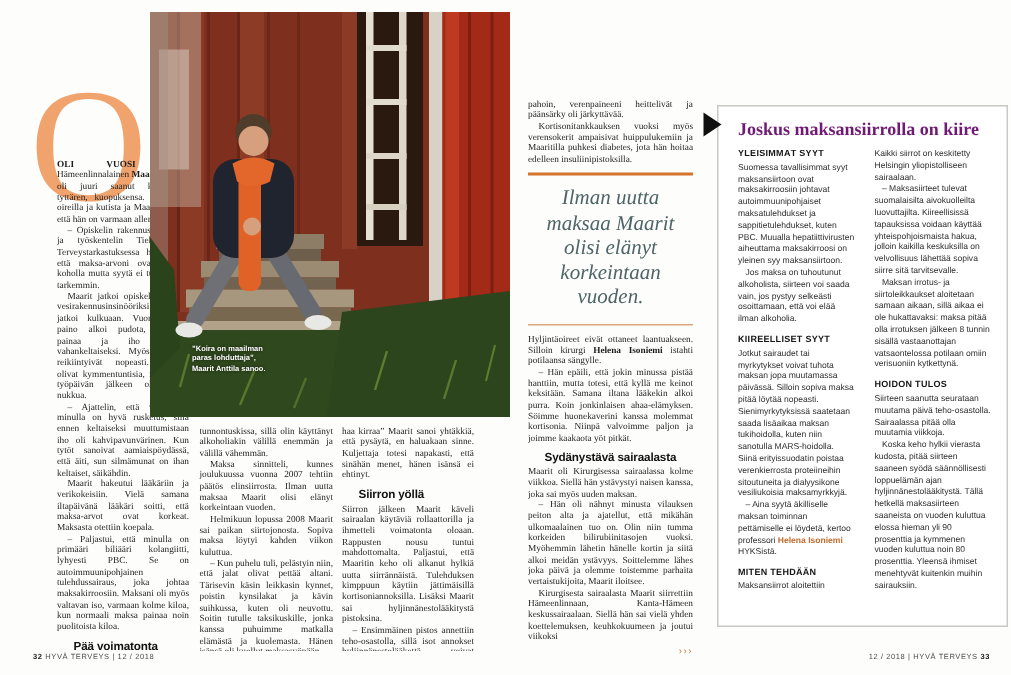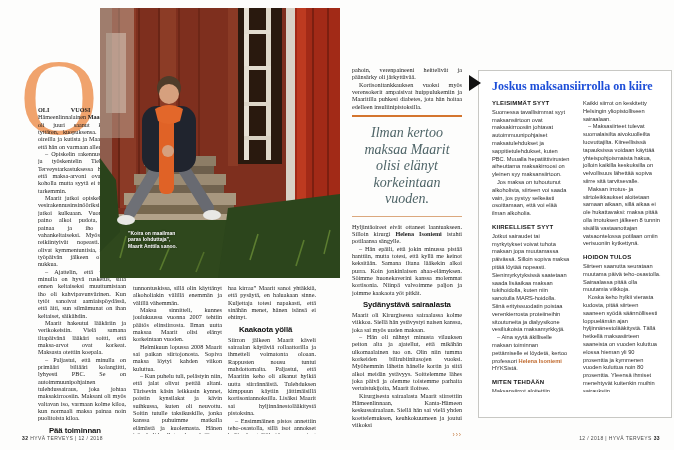--- a/index.html
+++ b/index.html
@@ -70,21 +70,21 @@
     box-sizing:border-box;border:1px solid #c8c8c4;background:#fff;
     padding:9px 10px 8px 13px;z-index:2;
   }
   .sidebar-arrow{
     position:absolute;left:-10px;top:4px;width:0;height:0;
     border-top:8px solid transparent;border-bottom:8px solid transparent;
     border-left:12px solid #101010;
   }
   .sidebar-title{
     margin:0 0 7px;font-family:"Liberation Serif", serif;
-    font-size:12px;line-height:13px;font-weight:bold;color:#1d4ed8;
+    font-size:12px;line-height:13px;font-weight:bold;color:#701a75;
   }
   .sidebar-cols{display:flex;gap:13px;height:292px;overflow:hidden;}
   .sidebar-col{
     flex:1;font-family:"Liberation Sans", sans-serif;
     font-size:5.7px;line-height:7.8px;color:#2d2d2d;text-align:left;
     overflow-wrap:break-word;
   }
   .sidebar-col p{margin:0;}
   .sidebar-col p + p{text-indent:5px;}
   .sidebar-col h4{
@@ -109,21 +109,21 @@
 <div class="spread">
 
   <div class="dropcap">O</div>
   <div id="col1" class="col">
       <p><span style="font-weight: bold;">OLI VUOSI 1994. </span><span>Hämeenlinnalainen </span><span style="font-weight: bold;">Maarit Anttila</span><span> oli juuri saanut kolmannen tyttären, kuopuksensa. Iho alkoi oireilla ja kutista ja Maarit ajatteli, että hän on varmaan allerginen.</span></p>
       <p><span>– Opiskelin rakennusmestariksi ja työskentelin Tielaitoksella. Terveystarkastuksessa huomattiin, että maksa-arvoni ovat hieman koholla mutta syytä ei tutkittu sen tarkemmin.</span></p>
       <p><span>Maarit jatkoi opiskelua tie- ja vesirakennusinsinööriksi ja elämä jatkoi kulkuaan. Vuonna 2002 paino alkoi pudota, väsymys painaa ja iho muuttui vahankeltaiseksi. Myös hampaat reikiintyivät nopeasti. Yöunet olivat kymmentuntisia, mutta silti työpäivän jälkeen oli pakko nukkua.</span></p>
       <p><span>– Ajattelin, että voi vitsi, minulla on hyvä rusketus, sillä ennen keltaiseksi muuttumistaan iho oli kahvipavunvärinen. Kun tytöt sanoivat aamiaispöydässä, että äiti, sun silmämunat on ihan keltaiset, säikähdin.</span></p>
       <p><span>Maarit hakeutui lääkäriin ja verikokeisiin. Vielä samana iltapäivänä lääkäri soitti, että maksa-arvot ovat korkeat. Maksasta otettiin koepala.</span></p>
       <p><span>– Paljastui, että minulla on primääri biliääri kolangiitti, lyhyesti PBC. Se on autoimmuunipohjainen tulehdussairaus, joka johtaa maksakirroosiin. Maksani oli myös valtavan iso, varmaan kolme kiloa, kun normaali maksa painaa noin puolitoista kiloa.</span></p>
-      <h3>Pää toiminnan</h3>
+      <h3>Pää voimatonta</h3>
     </div>
 
   <div class="photo">
     <svg width="240" height="270" viewBox="0 0 240 270">
 
       <rect x="0" y="0" width="240" height="270" fill="#7e2f1e"></rect>
       <rect x="18" y="0" width="2" height="200" fill="#5c1f10" opacity=".7"></rect>
       <rect x="38" y="0" width="2" height="200" fill="#5c1f10" opacity=".6"></rect>
       <rect x="58" y="0" width="2" height="180" fill="#5c1f10" opacity=".6"></rect>
       <rect x="78" y="0" width="2" height="160" fill="#5c1f10" opacity=".5"></rect>
@@ -189,33 +189,33 @@
   </div>
 
   <div id="col2" class="col">
       <p><span>tunnontuskissa, sillä olin käyttänyt alkoholiakin välillä enemmän ja välillä vähemmän.</span></p>
       <p><span>Maksa sinnitteli, kunnes joulukuussa vuonna 2007 tehtiin päätös elinsiirrosta. Ilman uutta maksaa Maarit olisi elänyt korkeintaan vuoden.</span></p>
       <p><span>Helmikuun lopussa 2008 Maarit sai paikan siirtojonosta. Sopiva maksa löytyi kahden viikon kuluttua.</span></p>
       <p><span>– Kun puhelu tuli, pelästyin niin, että jalat olivat pettää altani. Tärisevin käsin leikkasin kynnet, poistin kynsilakat ja kävin suihkussa, kuten oli neuvottu. Soitin tutulle taksikuskille, jonka kanssa puhuimme matkalla elämästä ja kuolemasta. Hänen isänsä oli kuollut maksasyöpään.</span></p>
     </div>
   <div id="col3" class="col">
       <p><span>haa kirraa” Maarit sanoi yhtäkkiä, että pysäytä, en haluakaan sinne. Kuljettaja totesi napakasti, että sinähän menet, hänen isänsä ei ehtinyt.</span></p>
-      <h3>Kaakaota yöllä</h3>
+      <h3>Siirron yöllä</h3>
       <p><span>Siirron jälkeen Maarit käveli sairaalan käytäviä rollaattorilla ja ihmetteli voimatonta oloaan. Rappusten nousu tuntui mahdottomalta. Paljastui, että Maaritin keho oli alkanut hylkiä uutta siirrännäistä. Tulehduksen kimppuun käytiin jättimäisillä kortisoniannoksilla. Lisäksi Maarit sai hyljinnänestolääkitystä pistoksina.</span></p>
       <p><span>– Ensimmäinen pistos annettiin teho-osastolla, sillä isot annokset hyljinnänestolääkettä voivat aiheuttaa mitä tahansa. Sainkin kaikki mahdolliset sivuvaikutukset. Voin</span></p>
     </div>
 
   <div id="col4" class="col">
     <div>
         <p><span>pahoin, verenpaineeni heittelivät ja päänsärky oli järkyttävää.</span></p>
         <p><span>Kortisonitankkauksen vuoksi myös verensokerit ampaisivat huippulukemiin ja Maaritilla puhkesi diabetes, jota hän hoitaa edelleen insuliinipistoksilla.</span></p>
       </div>
     <div class="quoteblock">
       <hr class="rule-top">
-      <div class="pullquote">Ilman kertoo maksaa Maarit olisi elänyt korkeintaan vuoden.</div>
+      <div class="pullquote">Ilman uutta maksaa Maarit olisi elänyt korkeintaan vuoden.</div>
       <hr class="rule-bottom">
     </div>
     <div>
         <p><span>Hyljintäoireet eivät ottaneet laantuakseen. Silloin kirurgi </span><span style="font-weight: bold;">Helena Isoniemi</span><span> istahti potilaansa sängylle.</span></p>
         <p><span>– Hän epäili, että jokin minussa pistää hanttiin, mutta totesi, että kyllä me keinot keksitään. Samana iltana lääkekin alkoi purra. Koin jonkinlaisen ahaa-elämyksen. Söimme huonekaverini kanssa molemmat kortisonia. Niinpä valvoimme paljon ja joimme kaakaota yöt pitkät.</span></p>
         <h3>Sydänystävä sairaalasta</h3>
         <p><span>Maarit oli Kirurgisessa sairaalassa kolme viikkoa. Siellä hän ystävystyi naisen kanssa, joka sai myös uuden maksan.</span></p>
         <p><span>– Hän oli nähnyt minusta vilauksen peiton alta ja ajatellut, että mikähän ulkomaalainen tuo on. Olin niin tumma korkeiden bilirubiinitasojen vuoksi. Myöhemmin lähetin hänelle kortin ja siitä alkoi meidän ystävyys. Soittelemme lähes joka päivä ja olemme toistemme parhaita vertaistukijoita, Maarit iloitsee.</span></p>
         <p><span>Kirurgisesta sairaalasta Maarit siirrettiin Hämeenlinnaan, Kanta-Hämeen keskussairaalaan. Siellä hän sai vielä yhden koettelemuksen, keuhkokuumeen ja joutui viikoksi</span></p>
         <div class="more">›››</div>

